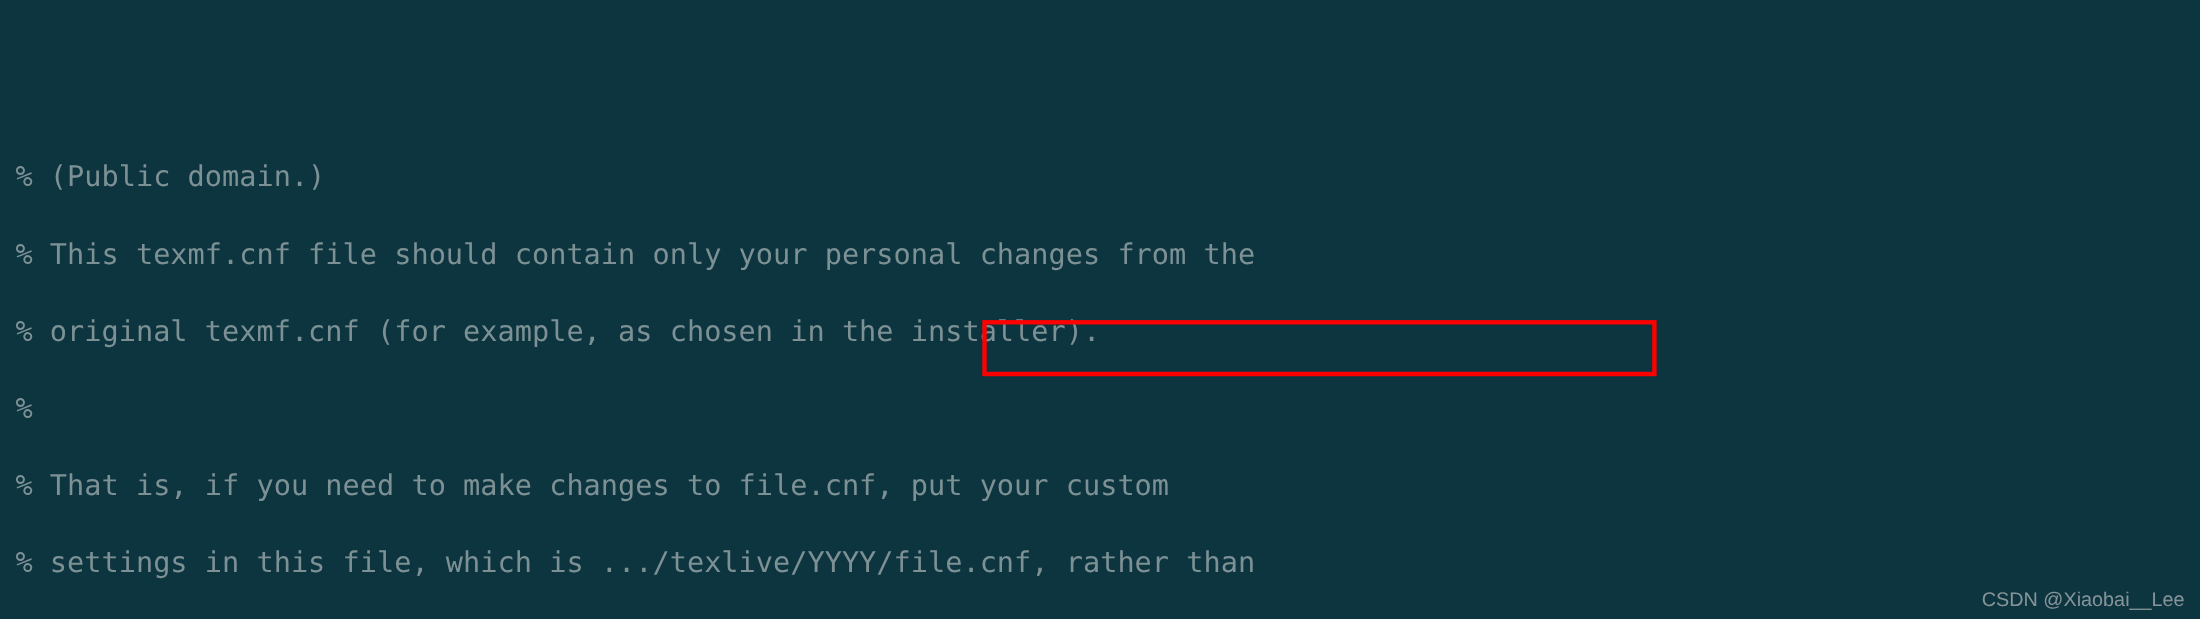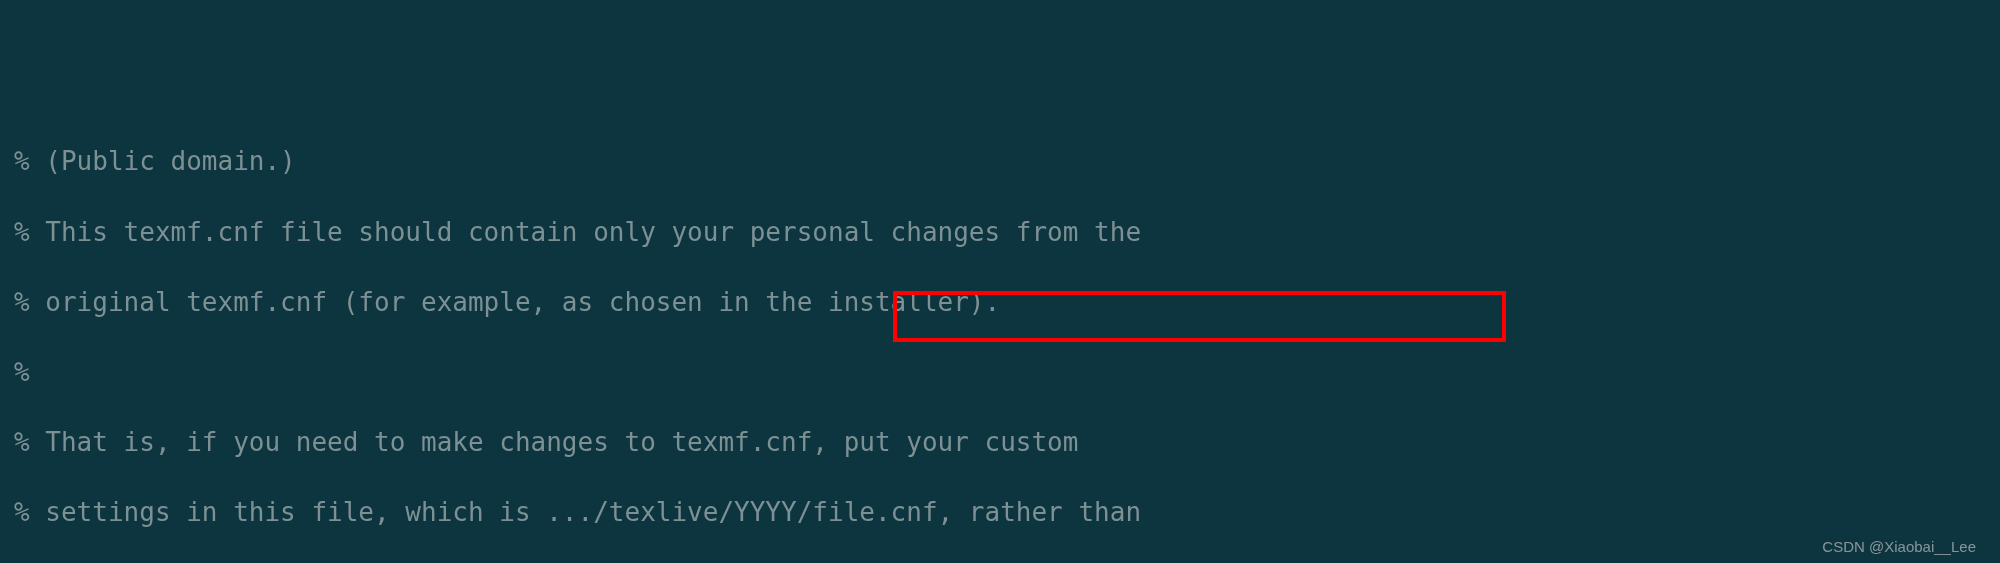--- a/index.html
+++ b/index.html
@@ -25,37 +25,37 @@
     }
     .highlight-box {
       position: absolute;
       border: 4px solid #ff0000;
       pointer-events: none;
       background: transparent;
     }
     .watermark {
       position: absolute;
       bottom: 6px;
-      right: 24px;
+      right: 14px;
       color: #c8c8c8;
       font-family: Arial, sans-serif;
-      font-size: 15px;
+      font-size: 18px;
       opacity: 0.65;
     }
   </style>
 </head>
 <body>
 
 
 
 <div class="line">% (Public domain.)</div>
 <div class="line">% This texmf.cnf file should contain only your personal changes from the</div>
 <div class="line">% original texmf.cnf (for example, as chosen in the installer).</div>
 <div class="line">%</div>
-<div class="line">% That is, if you need to make changes to texmf.cnf, put your custom</div>
+<div class="line">% That is, if you need to make changes to file.cnf, put your custom</div>
 <div class="line">% settings in this file, which is .../texlive/YYYY/file.cnf, rather than</div>
 
 
 
 
 
 
 
 
 <div class="highlight-box" style="top: 291px; left: 893px; width: 613px; height: 51px;"></div>

